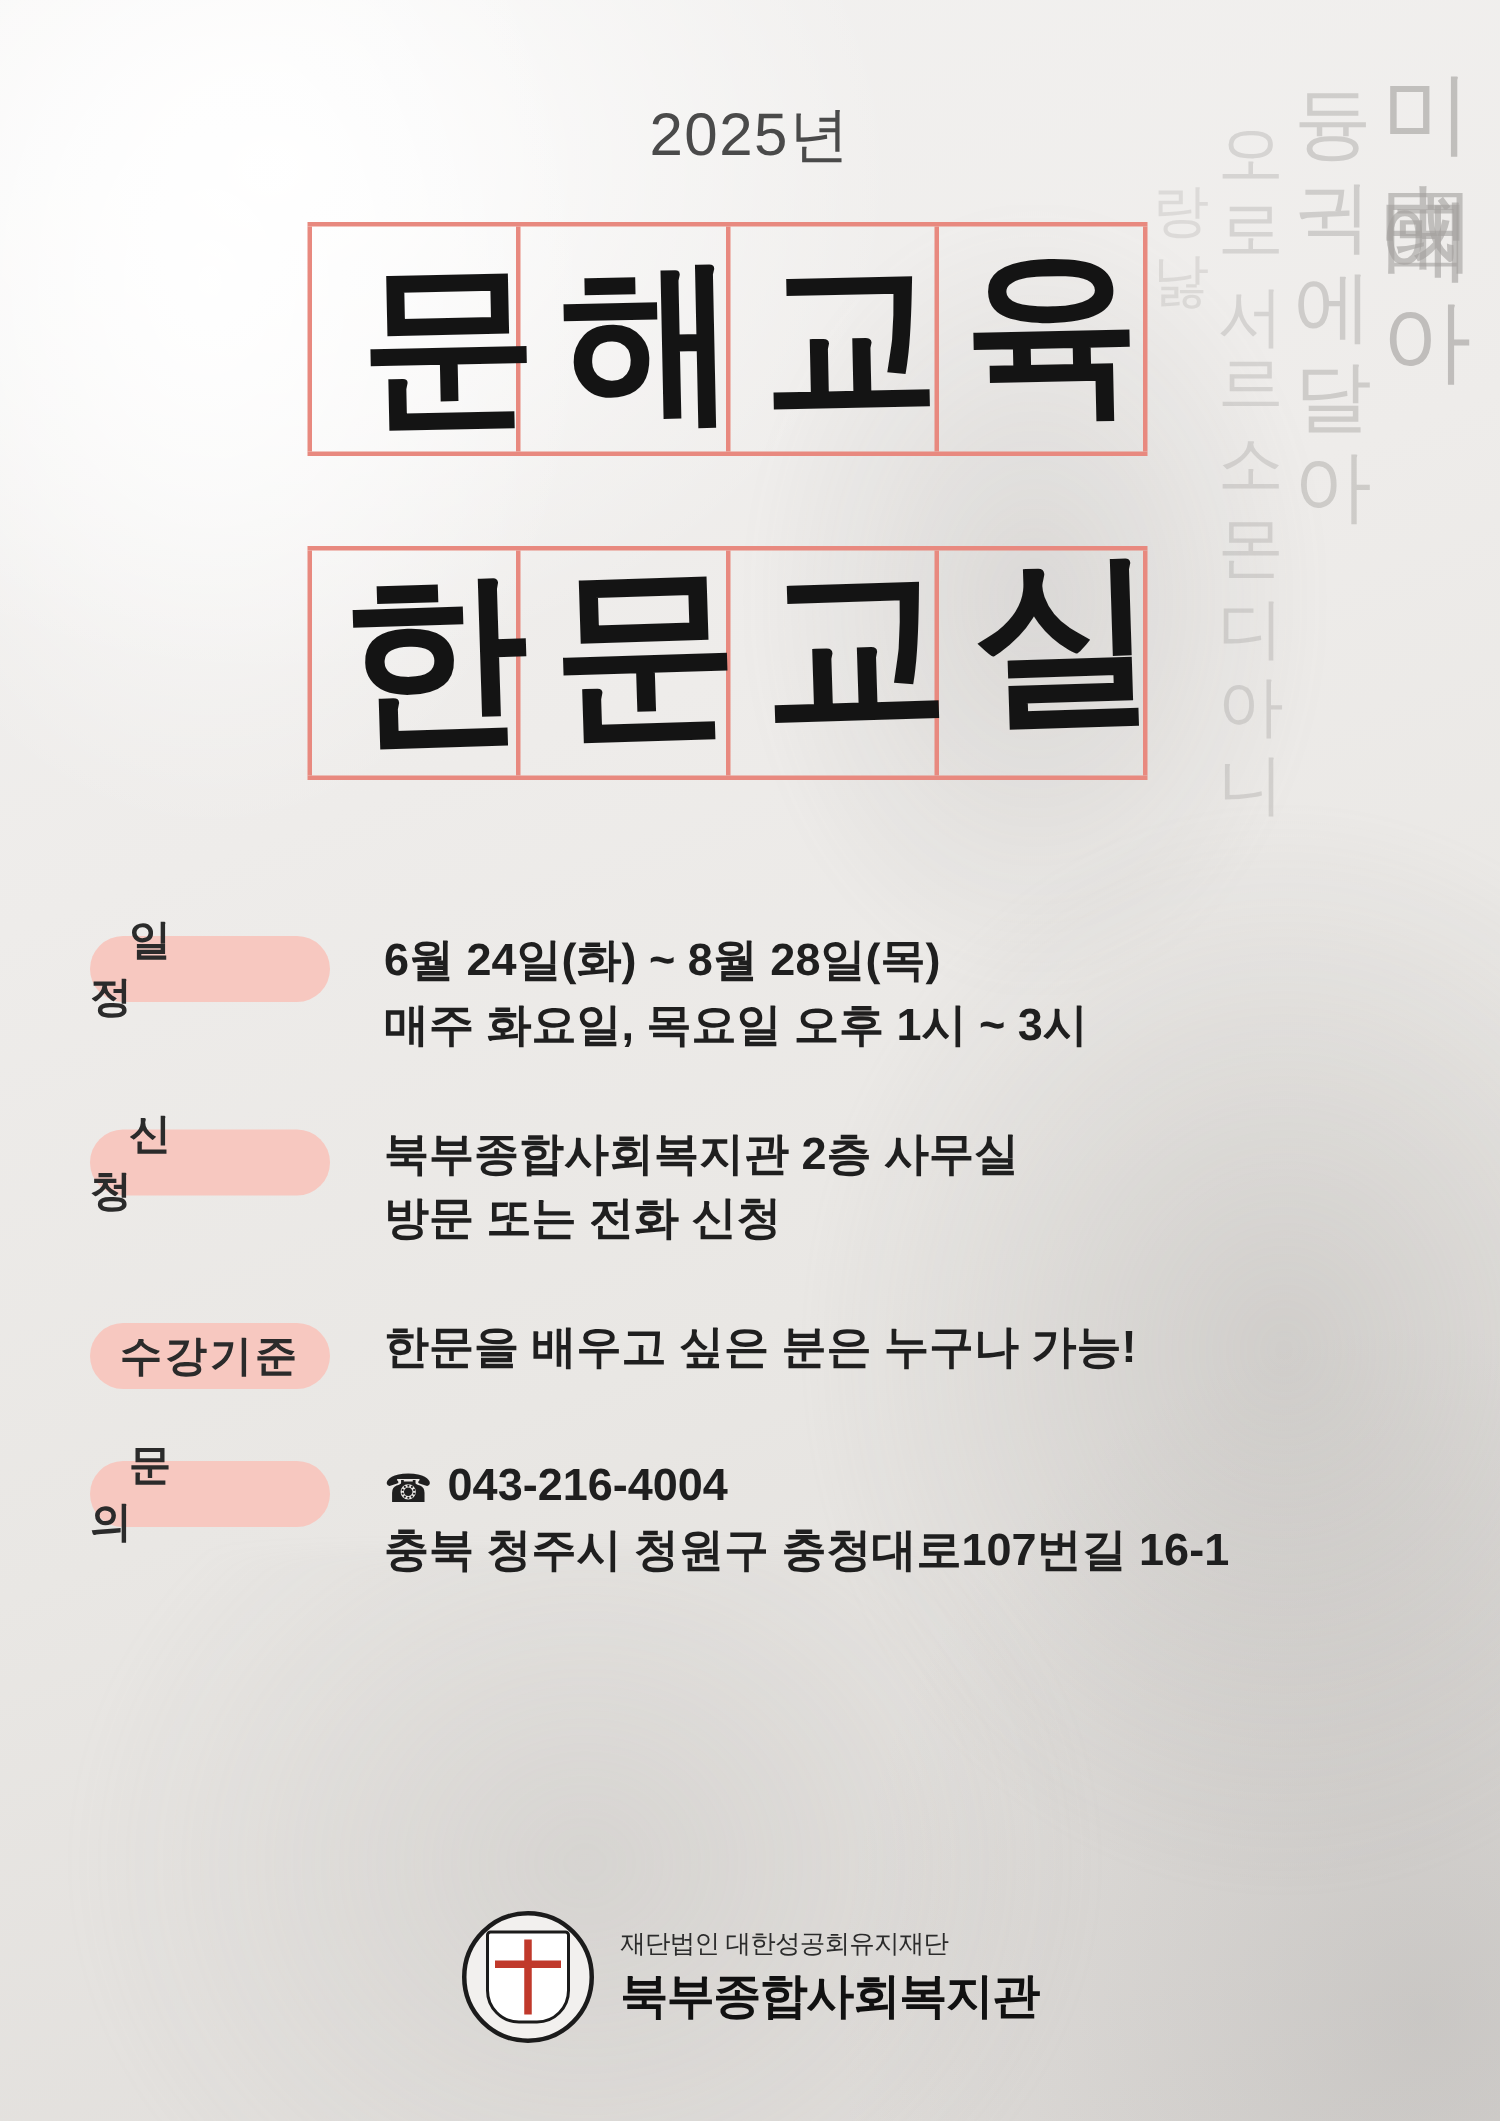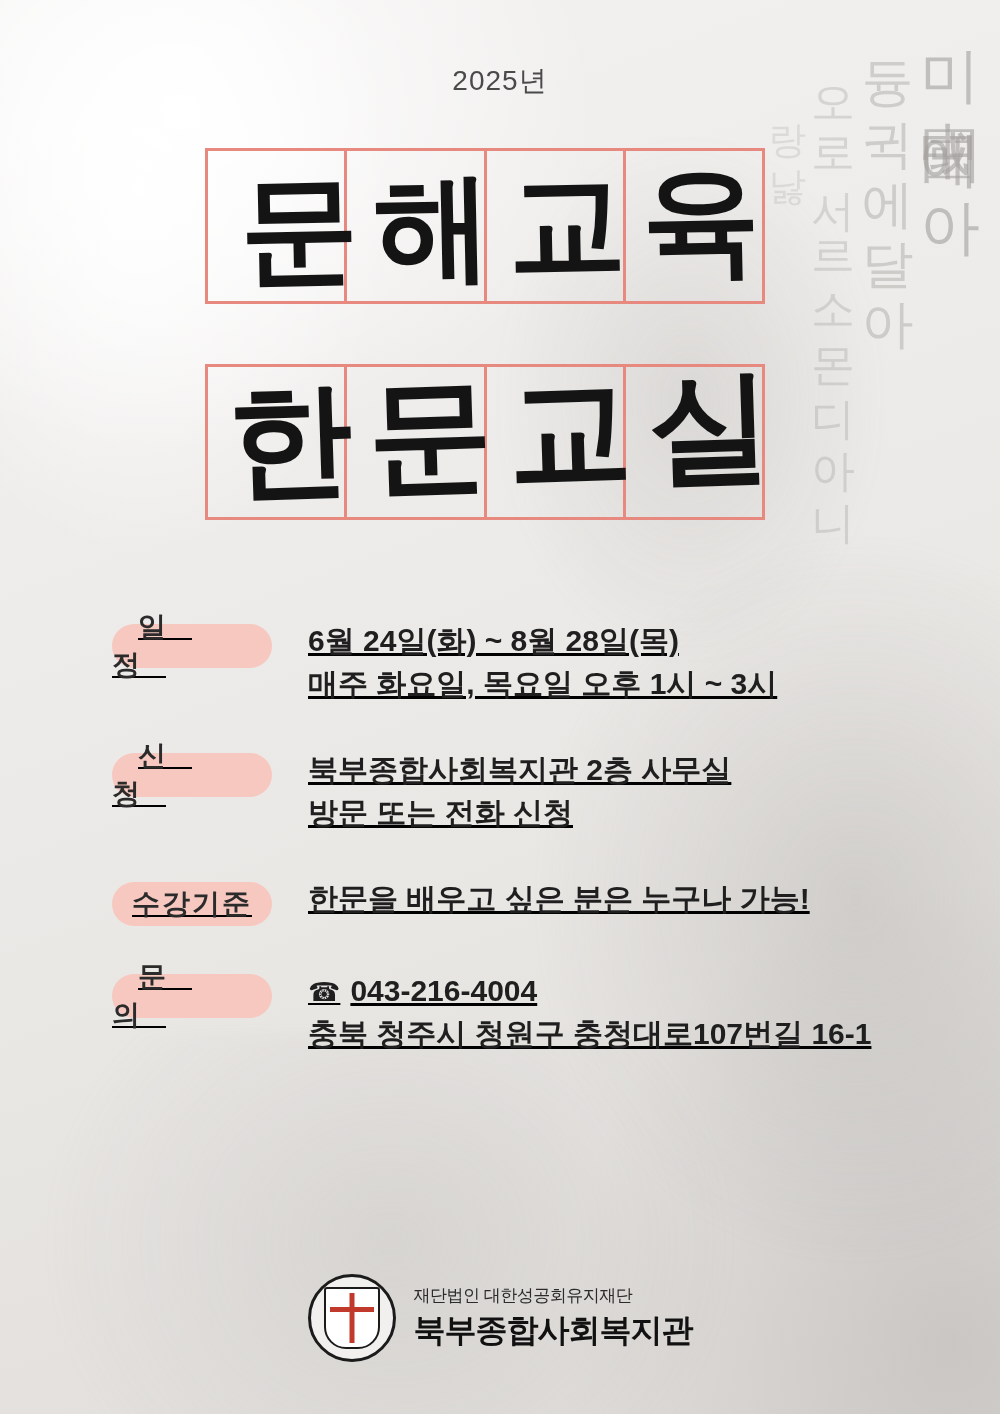--- a/index.html
+++ b/index.html
@@ -83,21 +83,21 @@
   .bg-col.c3 { font-size: 44px; color: rgba(120,117,114,0.42); margin-top: 50px; }
   .bg-col.c4 { font-size: 38px; color: rgba(130,127,124,0.34); margin-top: 90px; }
 
   
   .year {
     position: absolute;
     top: 62px;
     left: 0;
     width: 1000px;
     text-align: center;
-    font-size: 28px;
+    font-size: 40px;
     color: #4a4a4a;
     letter-spacing: 1px;
   }
 
   
   .title-wrap {
     position: absolute;
     top: 148px;
     left: 0;
     width: 1000px;
@@ -142,23 +142,22 @@
     line-height: 150px;
     transform: rotate(-1.8deg);
   }
 
   
   .info {
     position: absolute;
     top: 620px;
     left: 0;
     width: 1000px;
-    padding: 0 112px;
+    padding: 0 60px;
     box-sizing: border-box;
-    text-decoration: underline;
   }
   .info-row {
     display: flex;
     align-items: flex-start;
     margin-bottom: 44px;
   }
   .tag {
     flex: 0 0 auto;
     width: 160px;
     height: 44px;

